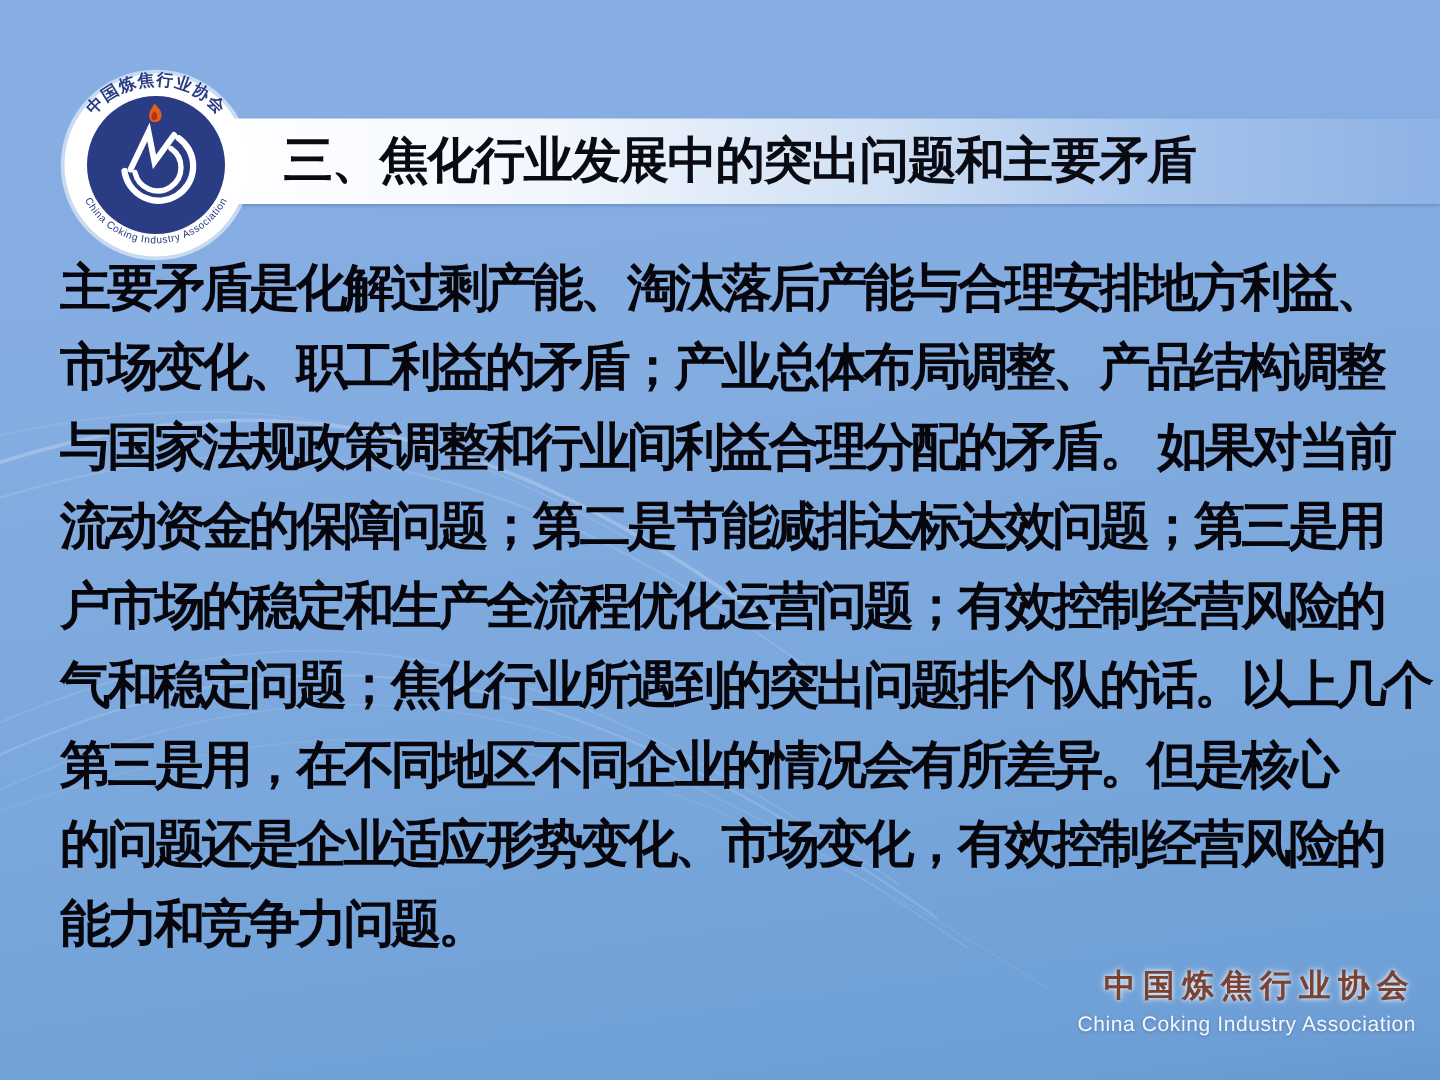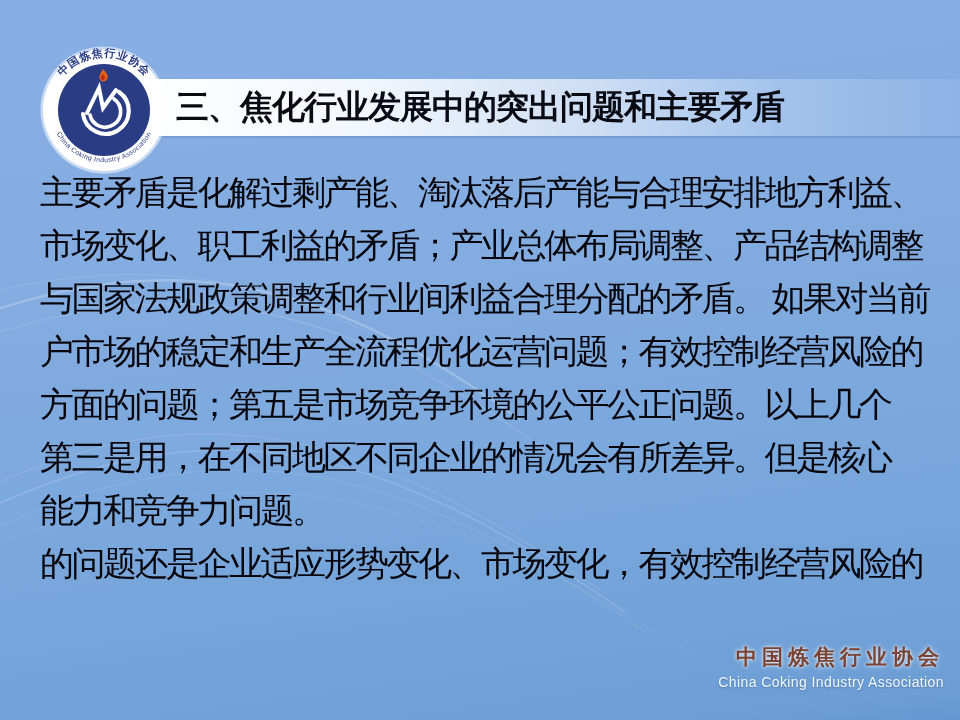--- a/index.html
+++ b/index.html
@@ -7,38 +7,38 @@
     position:relative;
     width:960px;height:720px;
     overflow:hidden;
     background:linear-gradient(172deg,#88AFE5 0%,#83ACE0 38%,#79A7DC 68%,#6C9ED5 96%,#6598D0 100%);
     font-family:"Liberation Sans","DejaVu Sans",sans-serif;
   }
   
   .waves{position:absolute;left:0;top:0;width:960px;height:720px;pointer-events:none;}
   
   .title-bar{
-    position:absolute;left:128px;top:79px;right:0;height:57px;
+    position:absolute;left:141px;top:79px;right:0;height:57px;
     background:linear-gradient(to right,#ffffff 0%,#f2f7fd 28%,#cfdff4 55%,#a4c3ec 78%,#8db2e4 100%);
     box-shadow:0 1px 2px rgba(40,60,110,0.25);
     display:flex;align-items:center;
   }
   .title-text{
     padding-left:48px;
     font-family:"Liberation Serif","DejaVu Serif",serif;
     font-size:33px;font-weight:700;color:#0a0a12;
     letter-spacing:-1px;white-space:nowrap;
   }
   
   .logo{position:absolute;left:40px;top:46px;width:128px;height:128px;}
   
   .body-text{position:absolute;left:40px;top:166px;width:900px;}
   .body-line{
     height:53px;line-height:53px;
-    font-size:34px;font-weight:400;color:#06060c;
+    font-size:34px;font-weight:700;color:#06060c;
     letter-spacing:-2.5px;white-space:nowrap;
   }
   
   .footer-brand{position:absolute;right:16px;bottom:30px;text-align:right;}
   .brand-cn{
     font-size:21px;font-weight:700;color:#7a4232;letter-spacing:5px;
     text-shadow:0 0 3px rgba(255,255,255,0.85),0 0 6px rgba(255,255,255,0.55);
     white-space:nowrap;
   }
   .brand-en{
@@ -84,25 +84,26 @@
     <path d="M -14,5 A 15.5,15.5 0 1 0 10,-11" fill="none" stroke="#ffffff" stroke-width="3.6" stroke-linecap="round"></path>
     <path d="M -17,3 L -5,-22 L -1,-2 L 12,-20" fill="none" stroke="#ffffff" stroke-width="4" stroke-linejoin="miter" stroke-linecap="round"></path>
     <path d="M -1,-41 C 3,-37 5,-34 3,-30.5 C 1.5,-27.8 -3,-27.6 -4.3,-31 C -5.5,-34.2 -3,-37.5 -1,-41 Z" fill="#E2601C"></path>
     <path d="M -1,-36 C 0.8,-34 1.4,-32.6 0.4,-30.8 C -0.6,-29.2 -2.6,-29.6 -3,-31.5 C -3.4,-33.3 -2,-34.8 -1,-36 Z" fill="#B3321B"></path>
   </svg>
 
   <div class="body-text">
     <div class="body-line">主要矛盾是化解过剩产能、淘汰落后产能与合理安排地方利益、</div>
     <div class="body-line">市场变化、职工利益的矛盾；产业总体布局调整、产品结构调整</div>
     <div class="body-line">与国家法规政策调整和行业间利益合理分配的矛盾。 如果对当前</div>
+    <div class="body-line">流动资金的保障问题；第二是节能减排达标达效问题；第三是用</div>
     <div class="body-line">户市场的稳定和生产全流程优化运营问题；有效控制经营风险的</div>
-    <div class="body-line">方面的问题；第五是市场竞争环境的公平公正问题。以上几个</div>
+    <div class="body-line">气和稳定问题；焦化行业所遇到的突出问题排个队的话。以上几个</div>
     <div class="body-line">第三是用，在不同地区不同企业的情况会有所差异。但是核心</div>
+    <div class="body-line">的问题还是企业适应形势变化、市场变化，有效控制经营风险的</div>
     <div class="body-line">能力和竞争力问题。</div>
-    <div class="body-line">的问题还是企业适应形势变化、市场变化，有效控制经营风险的</div>
   </div>
 
   <div class="footer-brand">
     <div class="brand-cn">中国炼焦行业协会</div>
     <div class="brand-en">China Coking Industry Association</div>
   </div>
 
 </div>
 
 </body></html>

